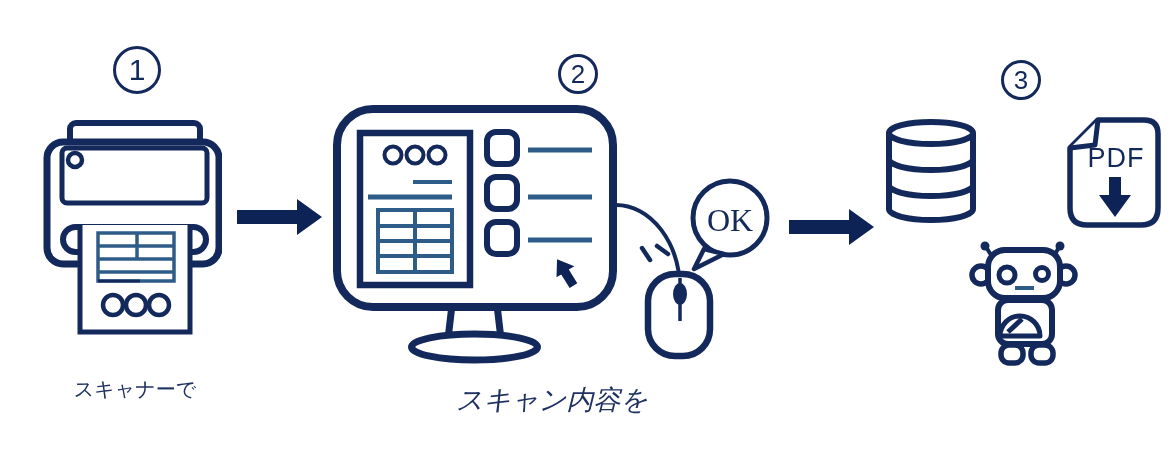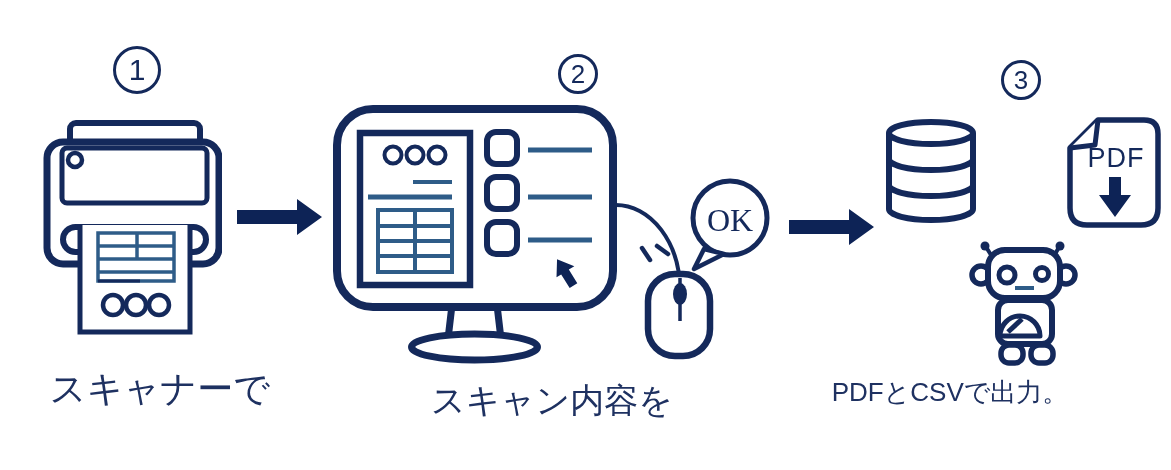--- a/index.html
+++ b/index.html
@@ -15,22 +15,22 @@
     position:absolute;border:3px solid var(--navy);border-radius:50%;
     display:flex;align-items:center;justify-content:center;
     color:var(--navy);font-weight:400;box-sizing:border-box;background:#fff;
   }
   .badge.b1{left:113px;top:46px;width:48px;height:48px;font-size:30px;border-width:3.5px;}
   .badge.b2{left:558px;top:54px;width:40px;height:40px;font-size:26px;}
   .badge.b3{left:1001px;top:60px;width:40px;height:40px;font-size:26px;}
   .caption{
     position:absolute;color:var(--text);text-align:center;white-space:nowrap;
   }
-  .caption.c1{left:0px;top:375px;width:270px;font-size:36px;line-height:28px;text-align:right;}
-  .caption.c2{left:417px;top:386px;width:270px;font-size:34px;line-height:29px;}
+  .caption.c1{left:0px;top:375px;width:270px;font-size:20px;line-height:28px;}
+  .caption.c2{left:417px;top:386px;width:270px;font-size:27px;line-height:29px;font-style:italic;}
   .caption.c3{left:755px;top:380px;width:390px;font-size:26px;line-height:25px;}
   
   .sn{stroke:var(--navy);fill:none;}
   .snw{stroke:var(--navy);fill:#fff;}
   .st{stroke:var(--steel);fill:none;}
   .fa{fill:var(--fill);stroke:none;}
   .fnavy{fill:var(--navy);stroke:none;}
   .okText{fill:var(--navy);font-family:"Liberation Serif",serif;font-size:32px;}
   .pdfText{fill:var(--navy);font-family:"Liberation Sans",sans-serif;font-size:27px;letter-spacing:1px;}
 </style>
@@ -173,16 +173,16 @@
     <rect class="snw" x="69" y="104" width="22" height="18" rx="8" stroke-width="5.5"></rect>
   </svg>
 
   <div class="caption c1">
     <span>スキャナーで</span><br>
   </div>
   <div class="caption c2">
     <span>スキャン内容を</span><br>
   </div>
   <div class="caption c3">
-    <span>PDFとCSVで出力。</span><br>
+    <br>
   </div>
 
 </div>
 
 </body></html>

